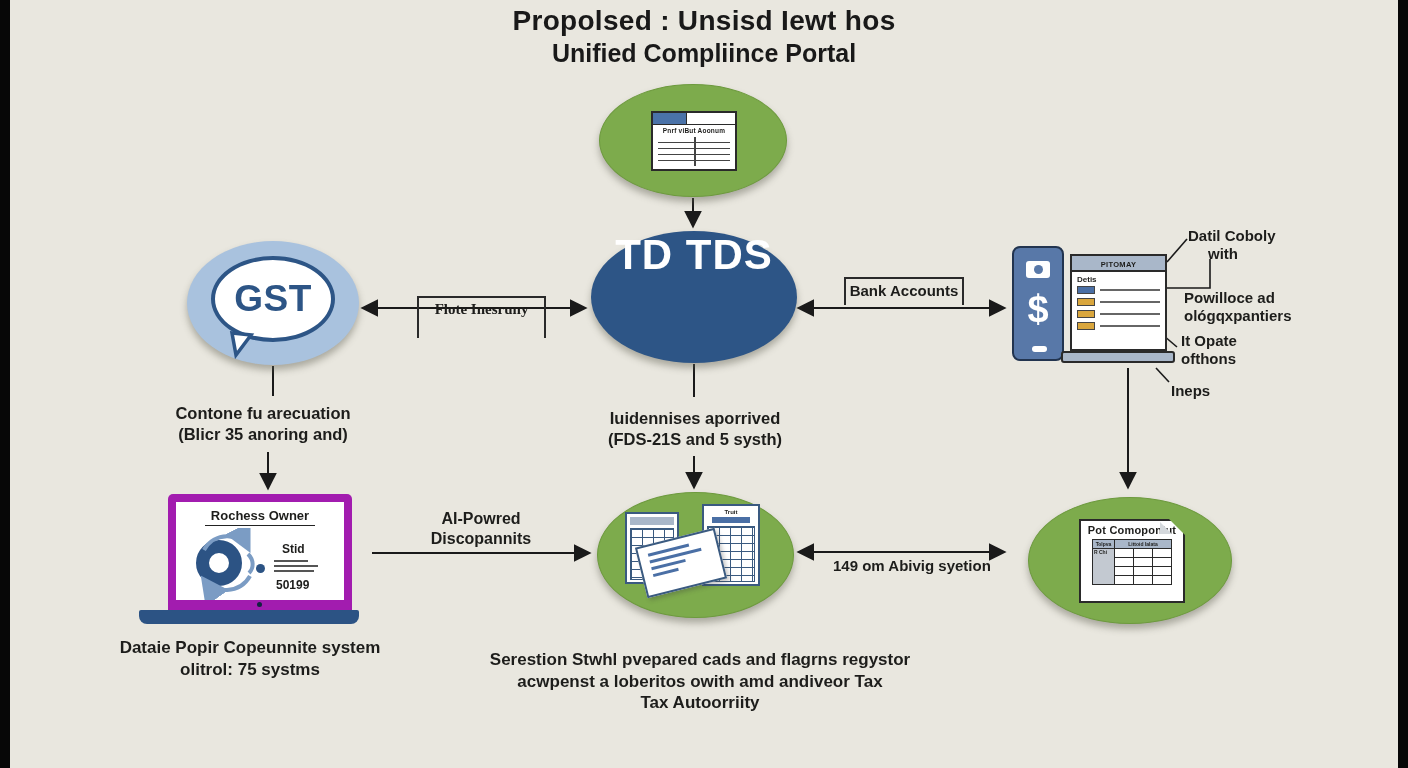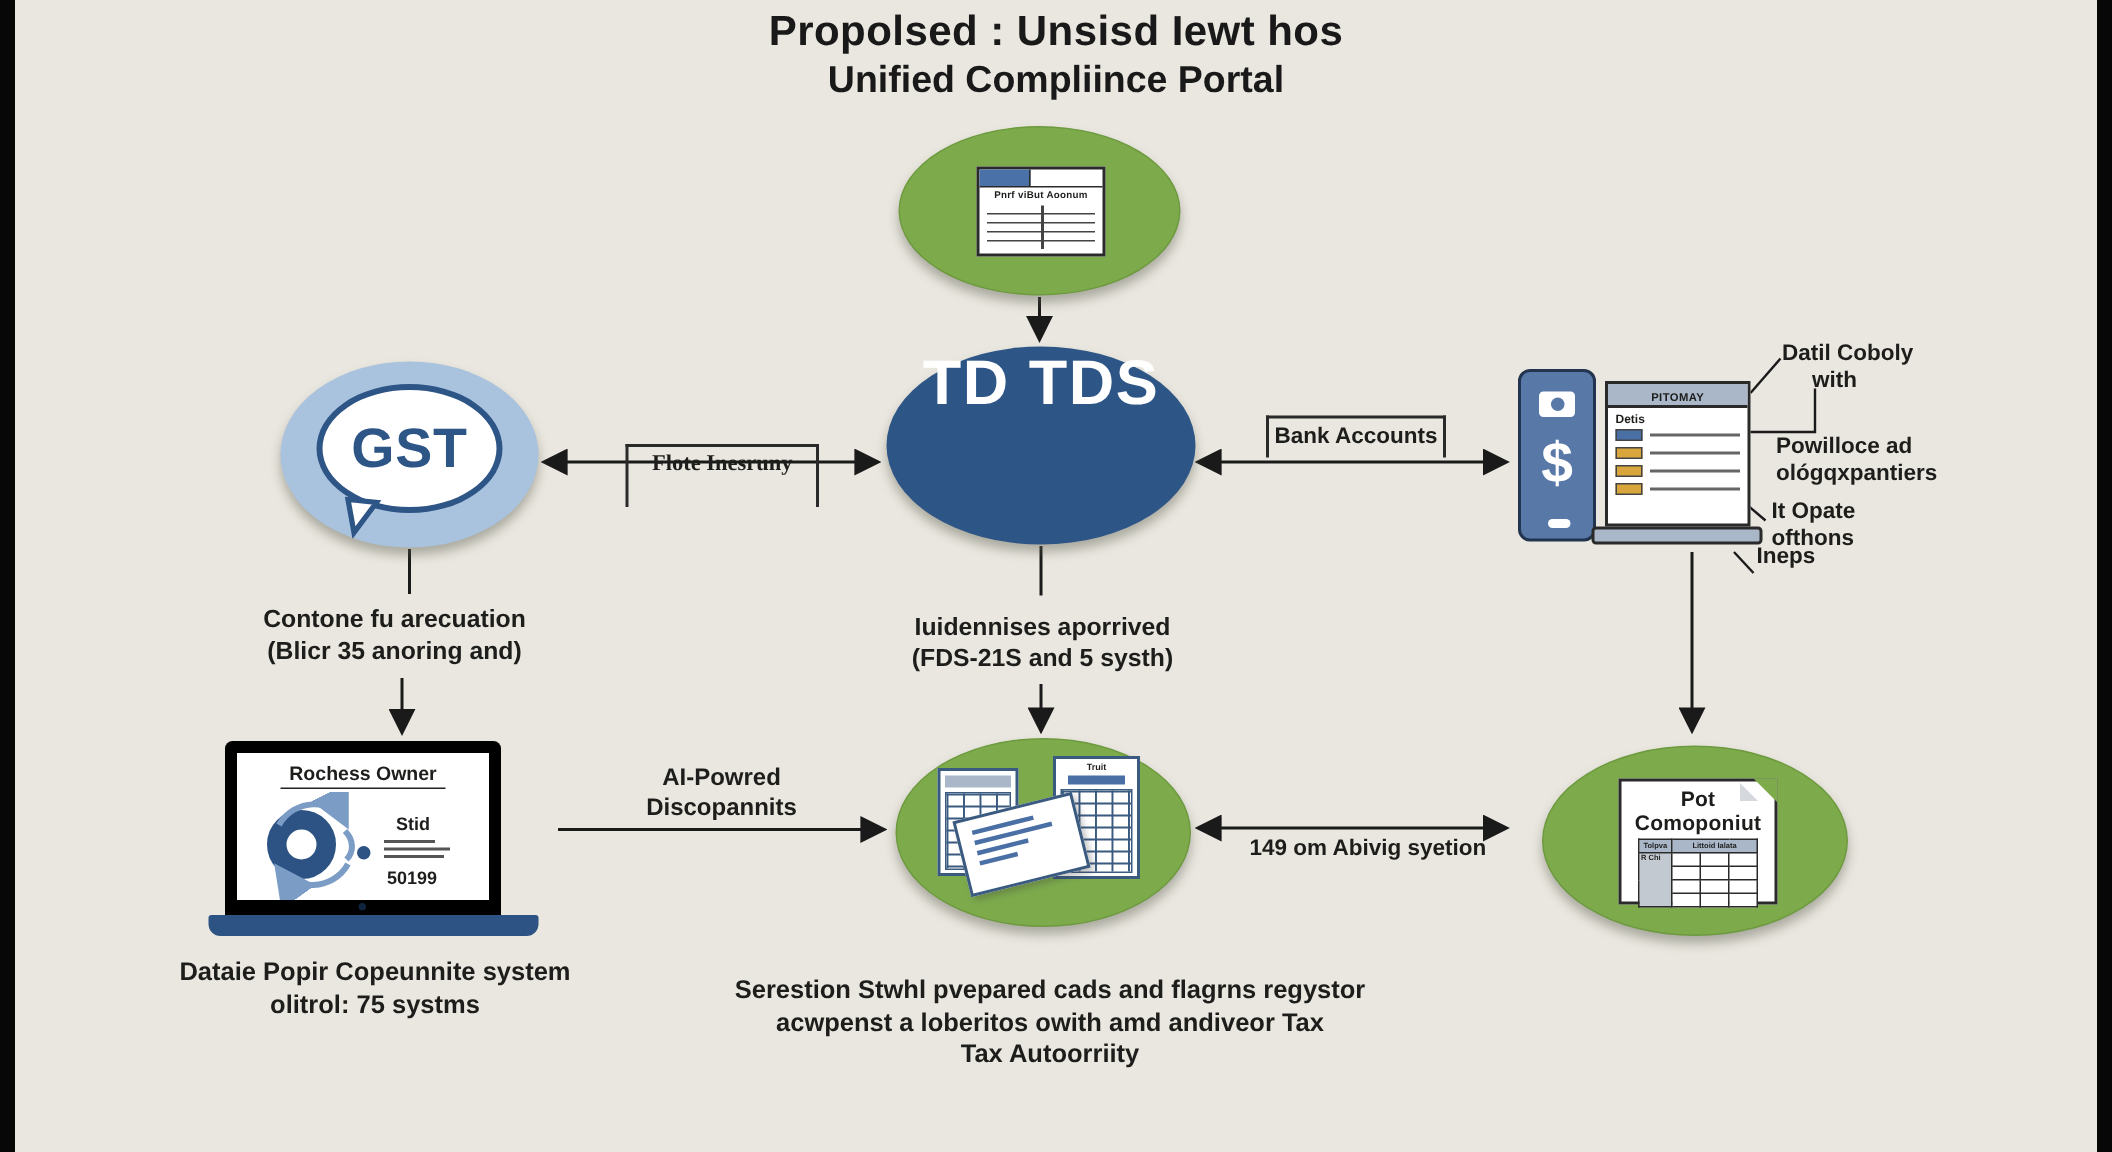--- a/index.html
+++ b/index.html
@@ -59,21 +59,21 @@
   .base-bar { position: absolute; left: 1061px; top: 351px; width: 114px; height: 12px; background: #a9b7c9;
               border: 2px solid #2a2a2a; border-radius: 3px; }
 
   
   .annot { position: absolute; font-weight: bold; font-size: 15px; line-height: 18px; }
 
   
   .note { position: absolute; text-align: center; font-weight: bold; font-size: 16.5px; line-height: 21px; }
 
   
-  .laptop-frame { position: absolute; left: 150px; top: 494px; width: 184px; height: 116px; background: #000000; border-radius: 5px 5px 0 0; }
+  .laptop-frame { position: absolute; left: 168px; top: 494px; width: 184px; height: 116px; background: #a21caf; border-radius: 5px 5px 0 0; }
   .laptop-screen { position: absolute; left: 8px; top: 8px; width: 168px; height: 98px; background: #fff; }
   .laptop-dot { position: absolute; left: 89px; bottom: 3px; width: 5px; height: 5px; background: #10233f; border-radius: 50%; }
   .laptop-base { position: absolute; left: 139px; top: 610px; width: 220px; height: 14px; background: #2c5384; border-radius: 2px 2px 8px 8px; }
   .lp-title { text-align: center; font-size: 13px; font-weight: bold; margin-top: 6px; }
   .lp-title span { border-bottom: 1.7px solid #222; padding: 0 6px 2px 6px; }
   .donut { position: absolute; left: 20px; top: 38px; width: 46px; height: 46px; border: 13px solid #2c5384; border-radius: 50%; }
   .lp-dot2 { position: absolute; left: 80px; top: 62px; width: 9px; height: 9px; background: #2c5384; border-radius: 50%; }
   .lp-stid { position: absolute; left: 106px; top: 40px; font-size: 12px; font-weight: bold; }
   .lp-lines { position: absolute; left: 98px; top: 58px; }
   .lp-lines div { height: 2px; background: #555; margin-bottom: 3px; }
@@ -94,21 +94,21 @@
   .mini-bar { height: 6px; width: 78%; background: #4a6fa5; margin: 2px auto 3px auto; }
   .tilted-paper { position: absolute; left: 42px; top: 44px; width: 82px; height: 52px; background: #fff;
                   border: 2px solid #3a5a80; transform: rotate(-14deg); padding: 7px 9px; z-index: 3;
                   box-shadow: 2px 3px 4px rgba(60,60,60,.3); }
   .tilted-paper div { height: 3px; background: #4a6fa5; margin-bottom: 4px; }
 
   
   .table-doc { position: absolute; left: 50px; top: 21px; width: 106px; height: 84px; background: #fff; border: 2px solid #2a2a2a; }
   .fold-cut { position: absolute; top: -2px; right: -2px; width: 0; height: 0; border-top: 16px solid #7dab4c; border-left: 16px solid transparent; }
   .fold-flap { position: absolute; top: 1px; right: 11px; width: 0; height: 0; border-bottom: 12px solid #d5d9dd; border-right: 12px solid transparent; }
-  .table-doc .ttl { font-size: 14px; font-weight: bold; text-align: center; margin-top: 3px; letter-spacing: .2px; }
+  .table-doc .ttl { font-size: 11px; font-weight: bold; text-align: center; margin-top: 3px; letter-spacing: .2px; }
   .table-doc table { border-collapse: collapse; margin: 3px auto 0 auto; }
   .table-doc th, .table-doc td { border: 1.4px solid #2a2a2a; font-size: 5px; font-weight: bold; padding: 0 1px; }
   .table-doc th { background: #a9b7c9; height: 9px; }
   .table-doc td { width: 19px; height: 9px; background: #fff; }
   .table-doc td.gray { background: #c3c9d1; width: 22px; vertical-align: top; font-size: 5px; }
 
   .abivig { position: absolute; left: 833px; top: 557px; font-weight: bold; font-size: 15px; }
 
   .caption { position: absolute; text-align: center; font-weight: bold; font-size: 17px; line-height: 21.5px; }
 </style>
@@ -224,21 +224,21 @@
     <div style="padding-left:20px;">with</div>
   </div>
   <div class="annot" style="left:1184px;top:289px;">
     <div>Powilloce ad</div>
     <div>ológqxpantiers</div>
   </div>
   <div class="annot" style="left:1181px;top:332px;">
     <div>It Opate</div>
     <div>ofthons</div>
   </div>
-  <div class="annot" style="left:1171px;top:362px;">
+  <div class="annot" style="left:1171px;top:382px;">
     <div>Ineps</div>
   </div>
 
   <div class="note" style="left:148px;top:403px;width:230px;">
     <div>Contone fu arecuation</div>
     <div>(Blicr 35 anoring and)</div>
   </div>
   <div class="note" style="left:574px;top:408px;width:242px;">
     <div>Iuidennises aporrived</div>
     <div>(FDS-21S and 5 systh)</div>

